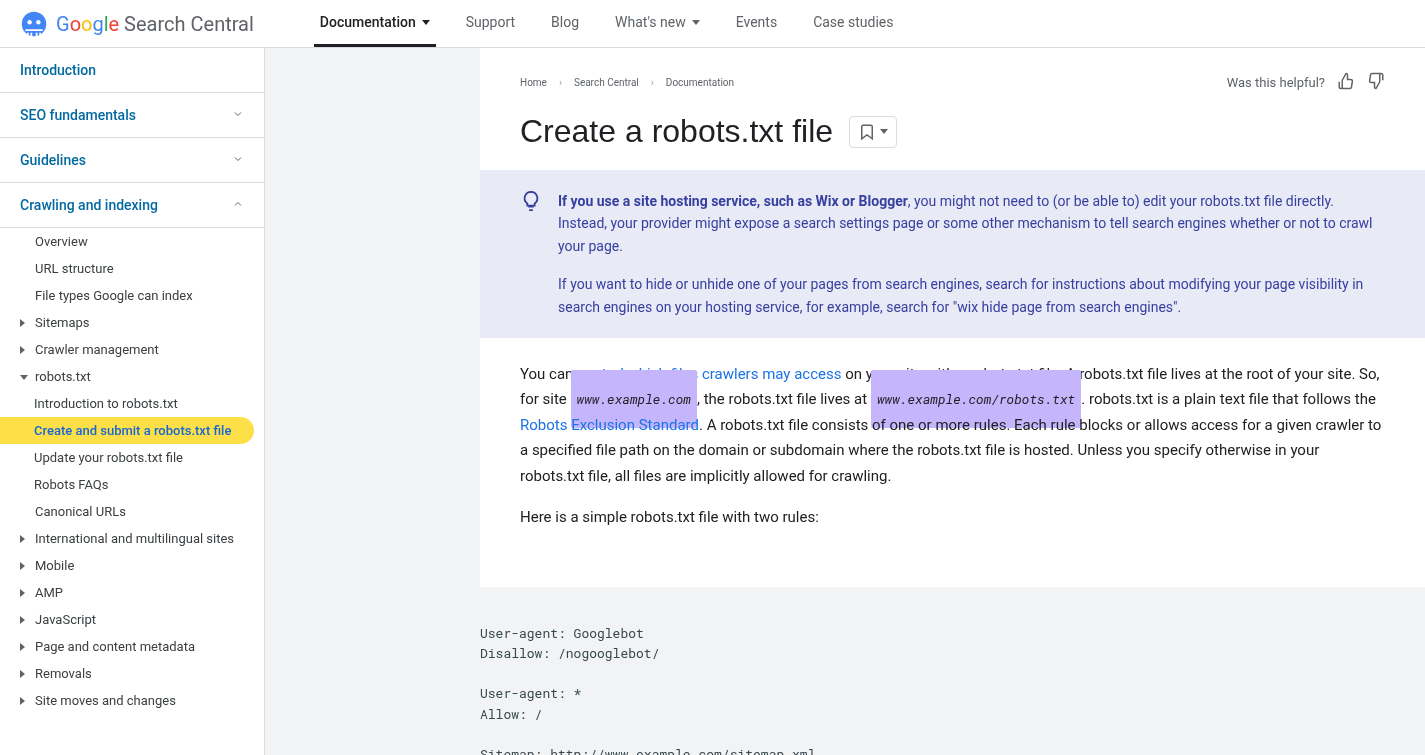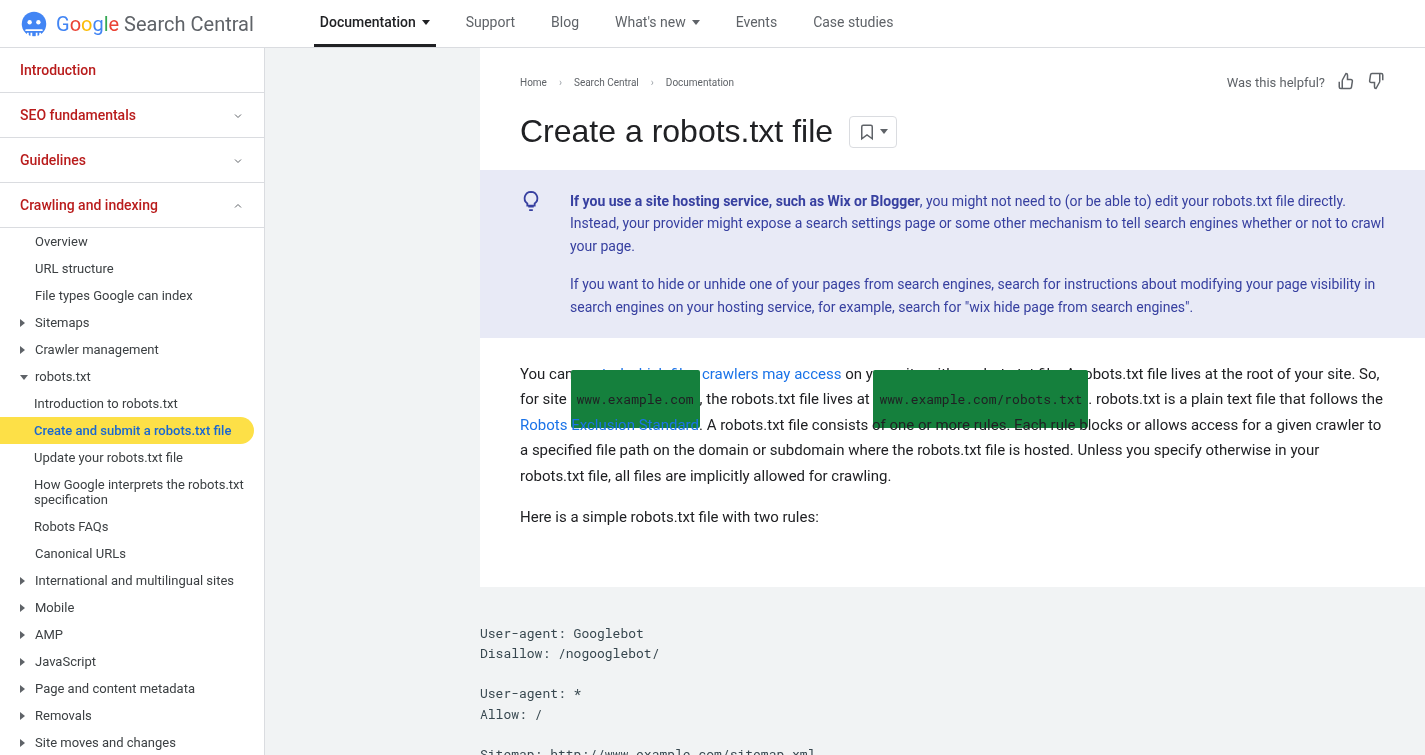--- a/index.html
+++ b/index.html
@@ -20,21 +20,21 @@
 .brand .rest { color: #5f6368; font-weight: 400; }
 
 .top-nav { display: flex; gap: 24px; height: 100%; }
 .top-nav-item { display: flex; align-items: center; gap: 4px; height: 100%; color: #5f6368; font-size: 14px; cursor: pointer; padding: 0 6px; border-bottom: 3px solid transparent; }
 .top-nav-item.active { color: #202124; font-weight: 500; border-bottom-color: #202124; }
 .arrow-down { width: 0; height: 0; border-left: 4px solid transparent; border-right: 4px solid transparent; border-top: 5px solid currentColor; margin-left: 2px; }
 
 
 .page { display: flex; height: calc(100vh - 48px); }
 .sidebar { width: 265px; border-right: 1px solid #dadce0; overflow-y: auto; flex-shrink: 0; padding-bottom: 20px; }
-.sidebar-item { display: flex; align-items: center; justify-content: space-between; padding: 14px 20px; font-size: 14px; font-weight: 500; color: #b91c1c; border-bottom: 1px solid #dadce0; cursor: pointer; }
+.sidebar-item { display: flex; justify-content: space-between; padding: 14px 20px; font-size: 14px; font-weight: 500; color: #0369a1; border-bottom: 1px solid #dadce0; cursor: pointer; }
 .sidebar-subitem { padding: 6px 10px 6px 35px; font-size: 13px; color: #3c4043; cursor: pointer; display: flex; align-items: center; position: relative; }
 .sidebar-subitem.indent2 { padding-left: 34px; }
 .sidebar-subitem.has-arrow::before { content: ""; position: absolute; left: 20px; width: 0; height: 0; border-top: 4px solid transparent; border-bottom: 4px solid transparent; border-left: 5px solid #5f6368; }
 .sidebar-subitem.has-arrow.open::before { border-left: 4px solid transparent; border-right: 4px solid transparent; border-top: 5px solid #5f6368; border-bottom: none; top: 12px; }
 .sidebar-subitem.active { background: #fde047; color: #1967d2; font-weight: 500; border-radius: 0 16px 16px 0; margin-right: 10px; }
 .chevron { width: 12px; height: 12px; }
 .chevron svg { stroke: #5f6368; }
 
 .gap { width: 215px; flex-shrink: 0; background: #f1f3f4; }
 
@@ -47,30 +47,30 @@
 .bc-sep { color: #9aa0a6; }
 .helpful { display: flex; align-items: center; gap: 12px; font-size: 13px; color: #5f6368; }
 .thumb-icon { cursor: pointer; }
 
 .title-row { display: flex; align-items: center; justify-content: space-between; margin-bottom: 20px; }
 .title-left { display: flex; align-items: center; gap: 16px; }
 .page-title { font-size: 32px; font-weight: 400; color: #202124; font-family: "Google Sans", sans-serif; }
 .bookmark-box { border: 1px solid #dadce0; border-radius: 4px; padding: 6px 8px; display: flex; align-items: center; gap: 2px; cursor: pointer; }
 .feedback-btn { border: 1px solid #dadce0; border-radius: 4px; padding: 8px 18px; color: #1a73e8; font-size: 14px; font-weight: 500; cursor: pointer; background: #fff; }
 
-.tip-box { background: #e8eaf6; padding: 20px 40px; margin: 0 -40px 24px; display: flex; gap: 28px; }
+.tip-box { background: #e8eaf6; padding: 20px 40px; margin: 0 -40px 24px; display: flex; gap: 16px; }
 .tip-icon { flex-shrink: 0; }
 .tip-content { color: #3740a0; font-size: 14px; line-height: 1.6; }
 .tip-content p { margin-bottom: 16px; }
 .tip-content p:last-child { margin-bottom: 0; }
 .tip-content strong { font-weight: 700; }
 
 .body-text { font-size: 15px; line-height: 1.7; color: #202124; margin-bottom: 16px; }
 .body-text a { color: #1a73e8; }
-.body-text code { background: #15803d; padding: 20px 6px; font-family: "Roboto Mono", monospace; font-size: 13px; border-radius: 2px; }
+.body-text code { background: #c4b5fd; padding: 20px 6px; font-family: "Roboto Mono", monospace; font-size: 13px; border-radius: 2px; font-style: italic; }
 
 .code-block { background: #f1f3f4; margin: 0 -40px; padding: 36px 40px; position: relative; font-family: "Roboto Mono", monospace; font-size: 13px; color: #37474f; white-space: pre; line-height: 1.55; }
 </style>
 </head>
 <body>
 
 <header class="header">
   <div class="logo-area">
     <svg class="gsc-logo" viewBox="0 0 32 32">
         <circle cx="16" cy="16" r="14" fill="#4285F4"></circle>
@@ -121,21 +121,20 @@
 
     <div class="sidebar-subitem">Overview</div>
     <div class="sidebar-subitem">URL structure</div>
     <div class="sidebar-subitem">File types Google can index</div>
     <div class="sidebar-subitem has-arrow">Sitemaps</div>
     <div class="sidebar-subitem has-arrow">Crawler management</div>
     <div class="sidebar-subitem has-arrow open">robots.txt</div>
     <div class="sidebar-subitem indent2">Introduction to robots.txt</div>
     <div class="sidebar-subitem indent2 active">Create and submit a robots.txt file</div>
     <div class="sidebar-subitem indent2">Update your robots.txt file</div>
-    <div class="sidebar-subitem indent2">How Google interprets the robots.txt specification</div>
     <div class="sidebar-subitem indent2">Robots FAQs</div>
     <div class="sidebar-subitem">Canonical URLs</div>
     <div class="sidebar-subitem has-arrow">International and multilingual sites</div>
     <div class="sidebar-subitem has-arrow">Mobile</div>
     <div class="sidebar-subitem has-arrow">AMP</div>
     <div class="sidebar-subitem has-arrow">JavaScript</div>
     <div class="sidebar-subitem has-arrow">Page and content metadata</div>
     <div class="sidebar-subitem has-arrow">Removals</div>
     <div class="sidebar-subitem has-arrow">Site moves and changes</div>
   </aside>

